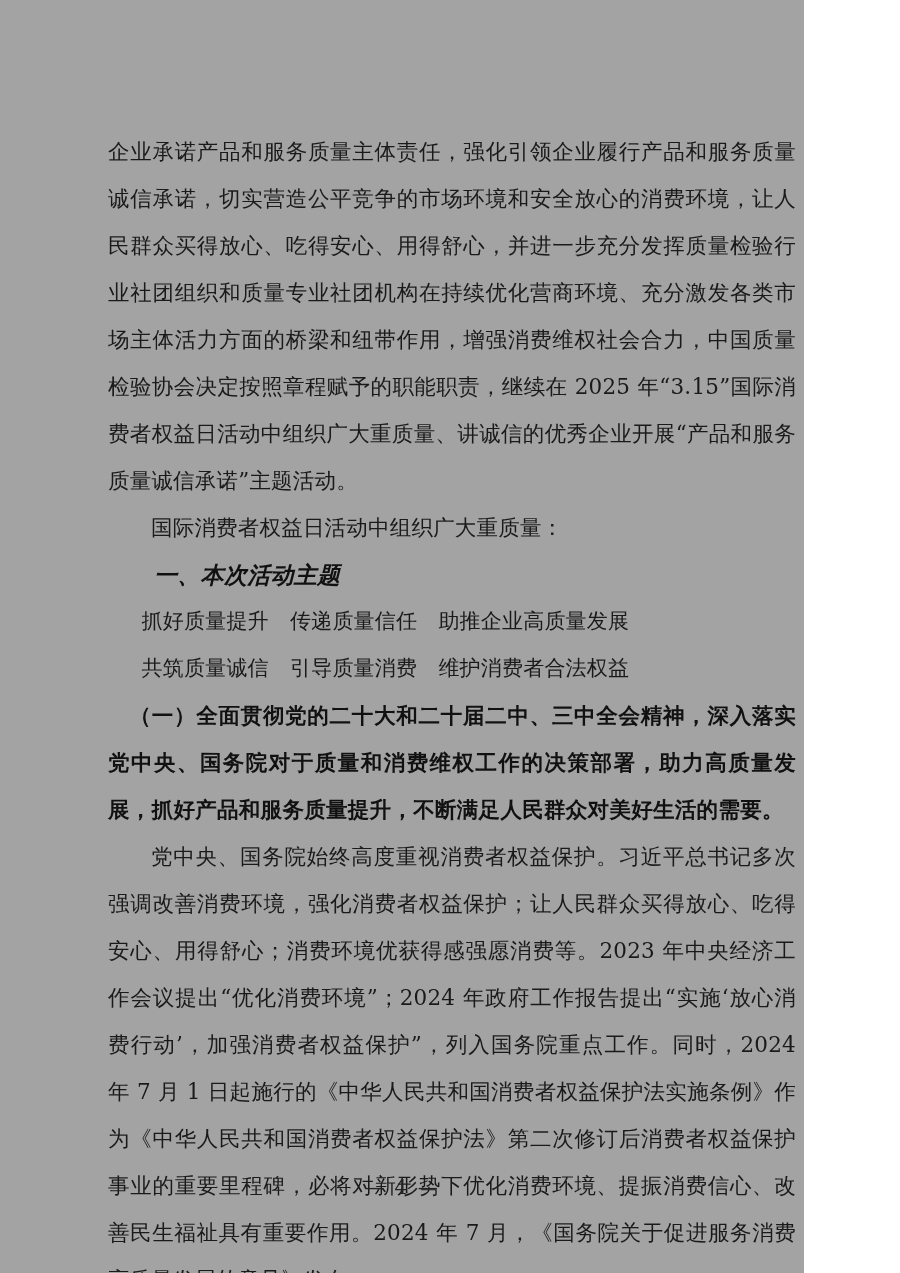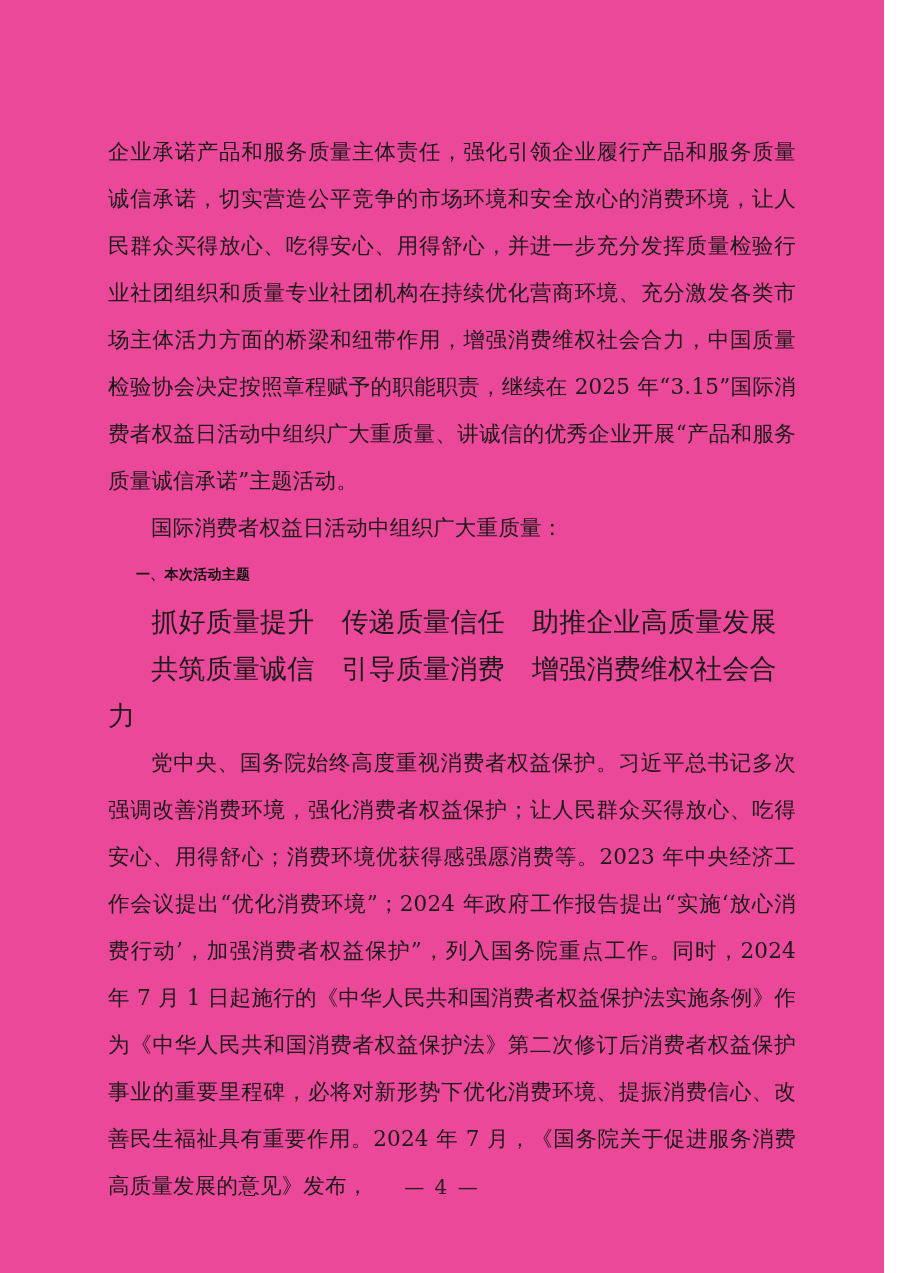--- a/index.html
+++ b/index.html
@@ -5,23 +5,23 @@
   html, body {
     margin: 0;
     padding: 0;
     background: #ffffff;
   }
   body {
     font-family: "DejaVu Serif", "Liberation Serif", serif;
   }
   .page {
     position: relative;
-    width: 884px;
+    width: 804px;
     height: 1273px;
-    background: #ec4899;
+    background: #a3a3a3;
     box-sizing: border-box;
     overflow: hidden;
   }
   .content {
     position: absolute;
     left: 108px;
     top: 128px;
     width: 688px;
   }
   
@@ -36,31 +36,32 @@
   }
   p.para.indent {
     text-indent: 2em;
   }
   p.para.noindent {
     text-indent: 0;
   }
   
   p.heading {
     margin: 0;
-    font-size: 14px;
+    font-size: 23px;
     line-height: 47px;
     font-weight: bold;
     text-indent: 2em;
     color: #111111;
     letter-spacing: 0.3px;
+    font-style: italic;
   }
   
   p.slogan {
     margin: 0;
-    font-size: 27px;
+    font-size: 21px;
     line-height: 47px;
     text-indent: 1.6em;
     color: #1a1a1a;
     letter-spacing: 0.2px;
   }
   
   p.bold-para {
     margin: 0;
     font-size: 21.5px;
     line-height: 47px;
@@ -94,22 +95,23 @@
   <div class="content">
 
     <p class="para noindent">企业承诺产品和服务质量主体责任，强化引领企业履行产品和服务质量诚信承诺，切实营造公平竞争的市场环境和安全放心的消费环境，让人民群众买得放心、吃得安心、用得舒心，并进一步充分发挥质量检验行业社团组织和质量专业社团机构在持续优化营商环境、充分激发各类市场主体活力方面的桥梁和纽带作用，增强消费维权社会合力，中国质量检验协会决定按照章程赋予的职能职责，继续在 2025 年“3.15”国际消费者权益日活动中组织广大重质量、讲诚信的优秀企业开展“产品和服务质量诚信承诺”主题活动。</p>
 
     <p class="para indent">国际消费者权益日活动中组织广大重质量：</p>
 
     <p class="heading">一、本次活动主题</p>
 
     <p class="slogan">抓好质量提升　传递质量信任　助推企业高质量发展</p>
 
-    <p class="slogan">共筑质量诚信　引导质量消费　增强消费维权社会合力</p>
+    <p class="slogan">共筑质量诚信　引导质量消费　维护消费者合法权益</p>
 
 
+    <p class="bold-para">（一）全面贯彻党的二十大和二十届二中、三中全会精神，深入落实党中央、国务院对于质量和消费维权工作的决策部署，助力高质量发展，抓好产品和服务质量提升，不断满足人民群众对美好生活的需要。</p>
 
     <p class="para indent song">党中央、国务院始终高度重视消费者权益保护。习近平总书记多次强调改善消费环境，强化消费者权益保护；让人民群众买得放心、吃得安心、用得舒心；消费环境优获得感强愿消费等。2023 年中央经济工作会议提出“优化消费环境”；2024 年政府工作报告提出“实施‘放心消费行动’，加强消费者权益保护”，列入国务院重点工作。同时，2024 年 7 月 1 日起施行的《中华人民共和国消费者权益保护法实施条例》作为《中华人民共和国消费者权益保护法》第二次修订后消费者权益保护事业的重要里程碑，必将对新形势下优化消费环境、提振消费信心、改善民生福祉具有重要作用。2024 年 7 月，《国务院关于促进服务消费高质量发展的意见》发布，</p>
 
   </div>
 
   <div class="footer">— 4 —</div>
 </div>
 
 </body></html>

